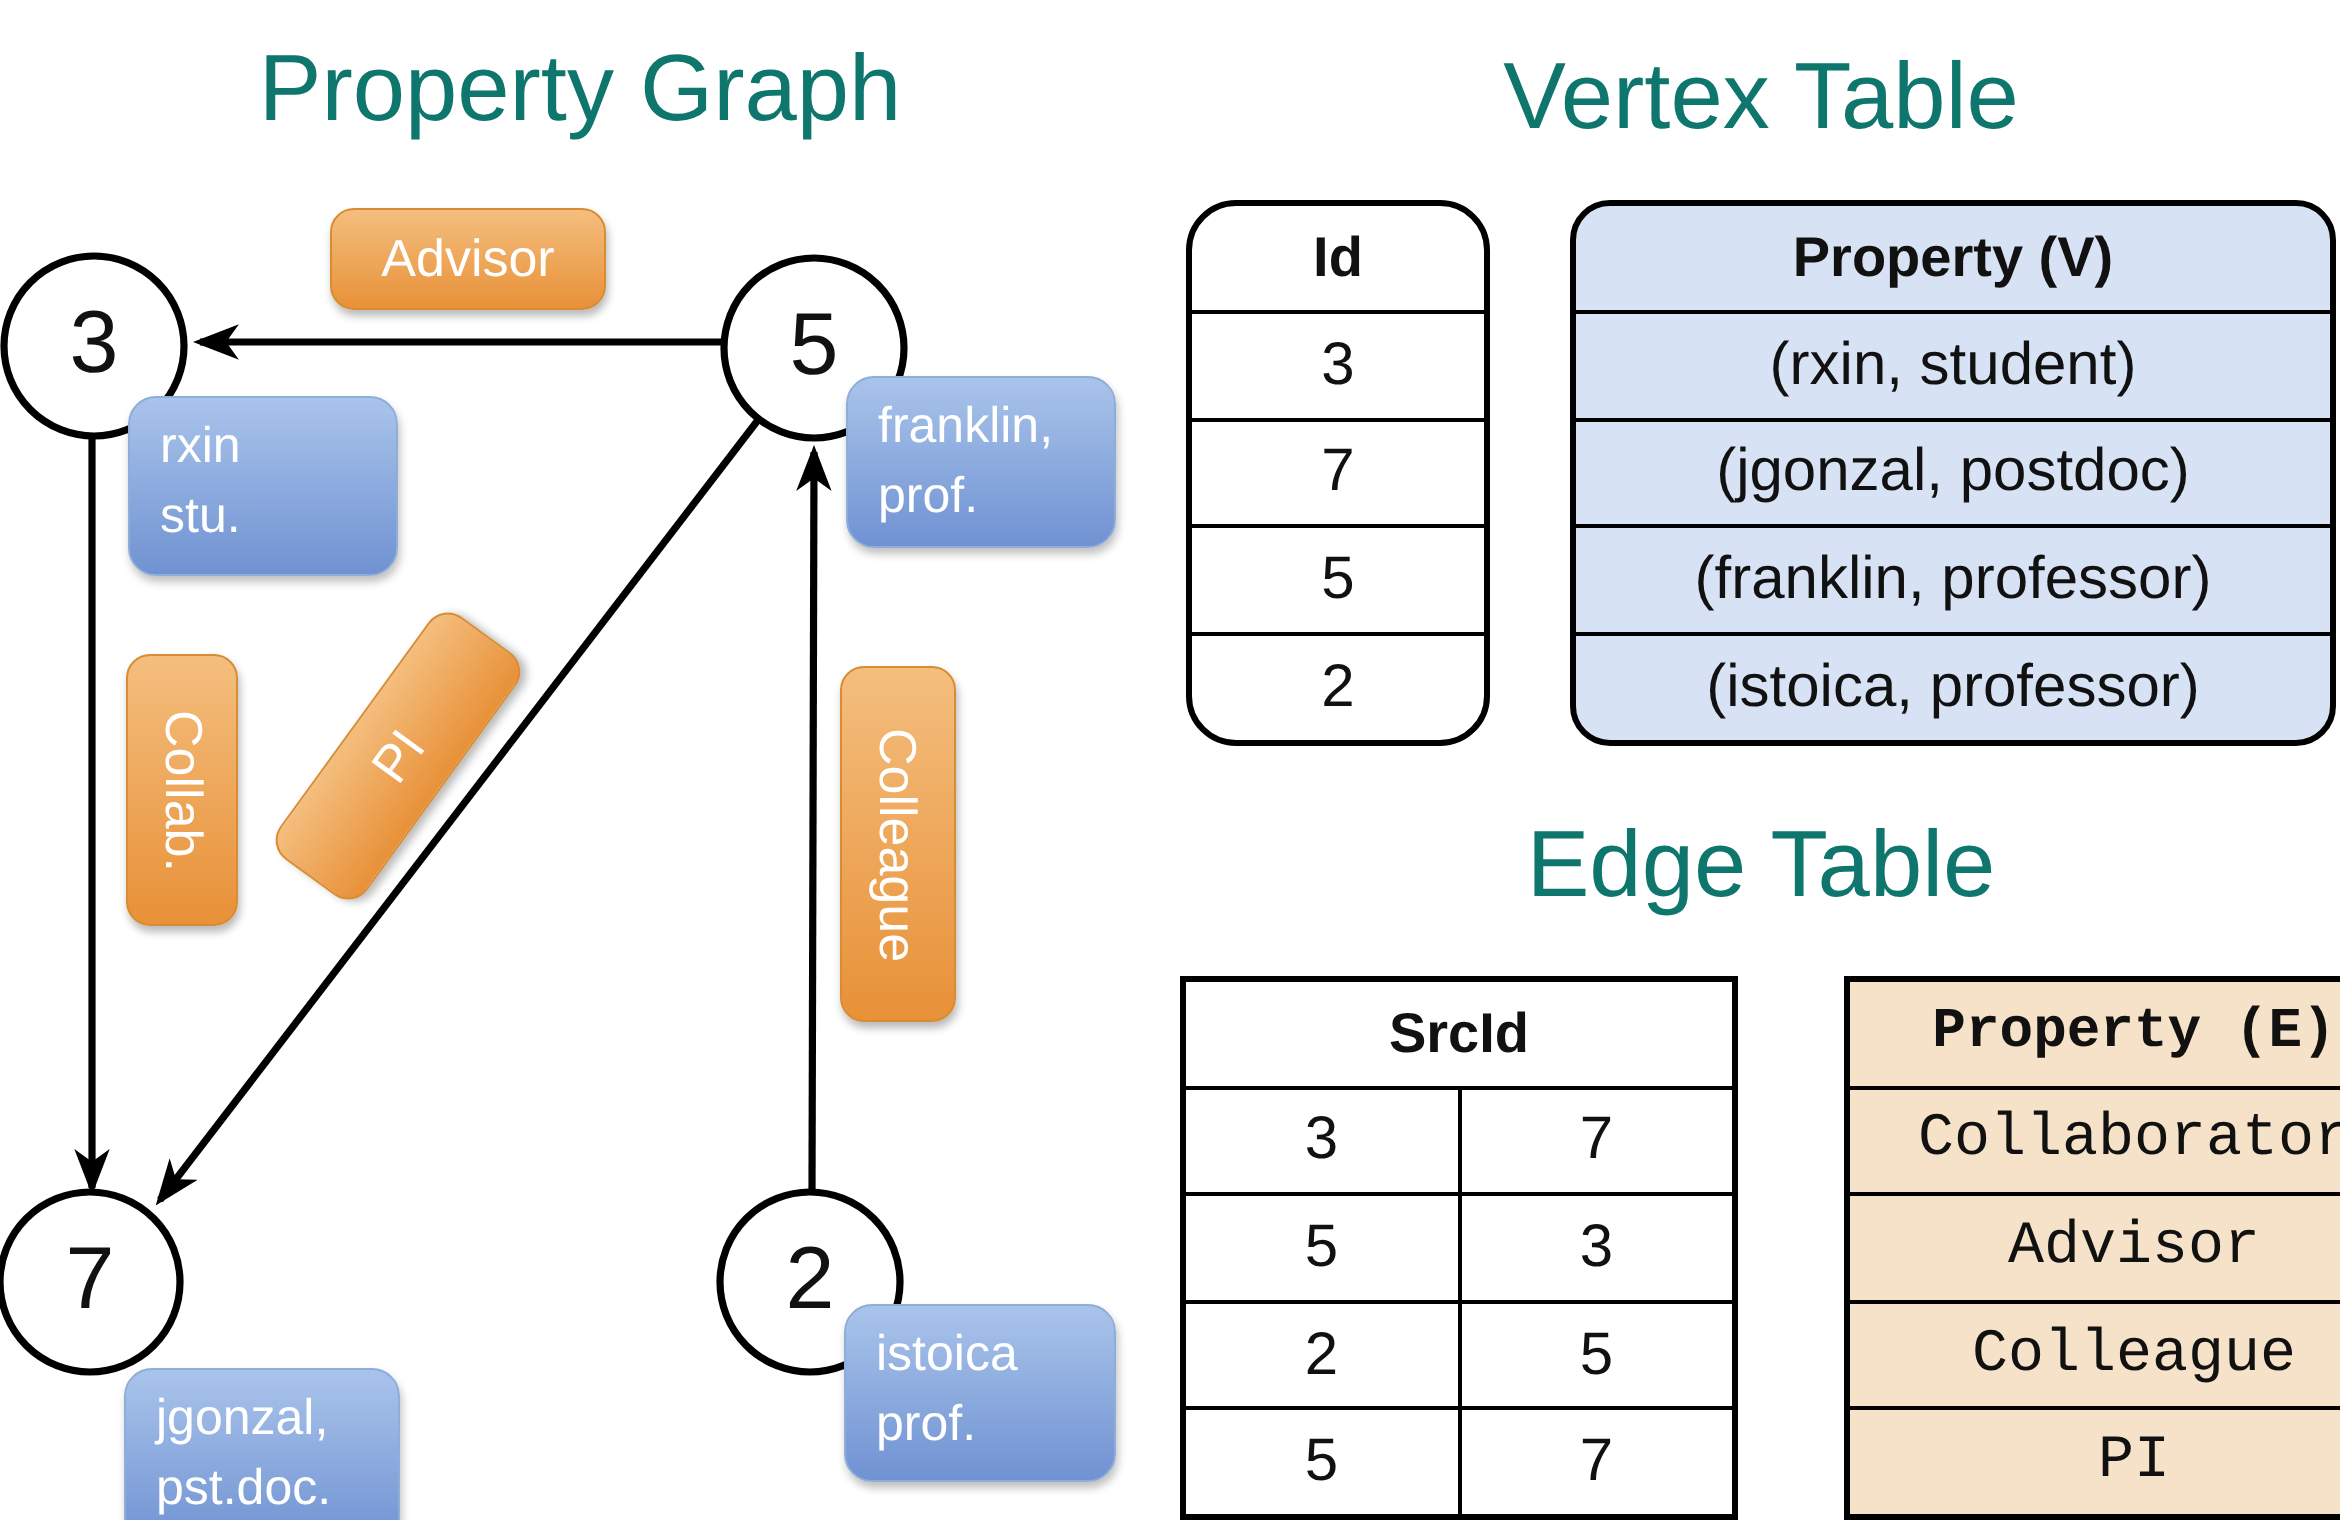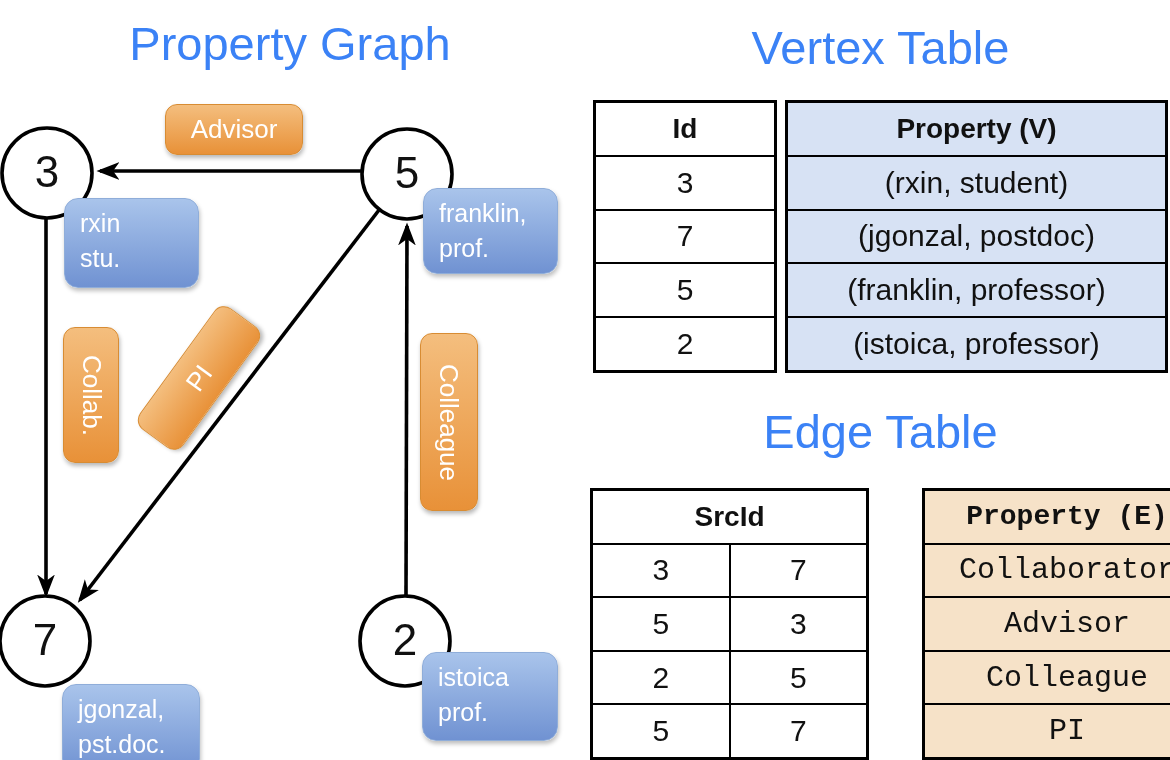--- a/index.html
+++ b/index.html
@@ -4,21 +4,21 @@
 <style>
   html,body{margin:0;padding:0;background:#fff;}
   .stage{
     position:relative;width:1170px;height:760px;overflow:hidden;
     font-family:"Liberation Sans","DejaVu Sans",sans-serif;color:#111;
     background:#fff;
   }
   .abs{position:absolute;}
   .title{
     font-size:47px;font-weight:300;letter-spacing:0px;text-align:center;
-    color:#3b82f6;white-space:nowrap;
+    color:#0f766e;white-space:nowrap;
   }
   
   .node-num{
     font-size:44px;font-weight:300;color:#111;
     transform:translate(-50%,-52%);
   }
   
   .vbox{
     background:linear-gradient(180deg,var(--blue-light) 0%,var(--blue-dark) 100%);
     border:1px solid #8fadd9;border-radius:14px;
@@ -42,21 +42,21 @@
   }
   .trow{
     flex:1;display:flex;align-items:center;justify-content:center;
     font-size:30px;font-weight:300;border-top:2px solid #000;
     text-align:center;white-space:nowrap;
   }
   .trow:first-child{border-top:none;}
   .th{font-weight:bold;font-size:28px;}
   .cell2{flex:1;display:flex;align-items:center;justify-content:center;height:100%;}
   .cell-r{border-left:2px solid #000;}
-  .bg-blue{background:var(--table-blue);}
+  .bg-blue{background:var(--table-blue);border-radius:20px;}
   .bg-tan{background:var(--table-tan);}
 </style>
 </head>
 <body>
 
 <div class="stage">
 
   <div class="abs title" style="left:0;top:16px;width:580px;">Property Graph</div>
 
   <svg class="abs" style="left:0;top:0;" width="580" height="760" viewBox="0 0 580 760">
@@ -107,21 +107,21 @@
   </div>
   <div class="abs ebox" style="left:124px;top:351px;width:150px;height:54px;transform:rotate(-54deg);">
     <span>PI</span>
   </div>
   <div class="abs ebox" style="left:420px;top:333px;width:58px;height:178px;">
     <span class="rot90">Colleague</span>
   </div>
 
   <div class="abs title" style="left:593px;top:20px;width:575px;">Vertex Table</div>
 
-  <div class="abs tbox" style="left:593px;top:100px;width:184px;height:273px;">
+  <div class="abs tbox" style="left:593px;top:100px;width:152px;height:273px;border-radius:25px;">
     <div class="trow th">Id</div>
     <div class="trow">3</div>
     <div class="trow">7</div>
     <div class="trow">5</div>
     <div class="trow">2</div>
   </div>
 
   <div class="abs tbox bg-blue" style="left:785px;top:100px;width:383px;height:273px;">
     <div class="trow th">Property (V)</div>
     <div class="trow">(rxin, student)</div>

